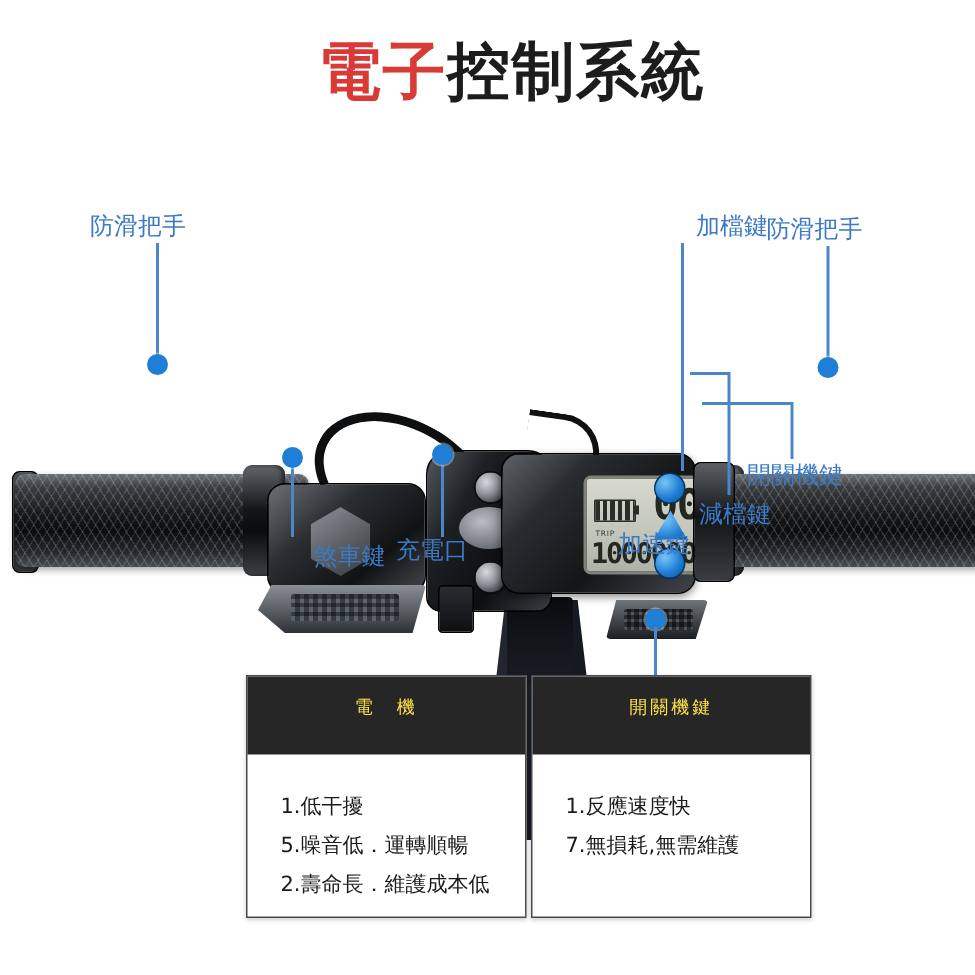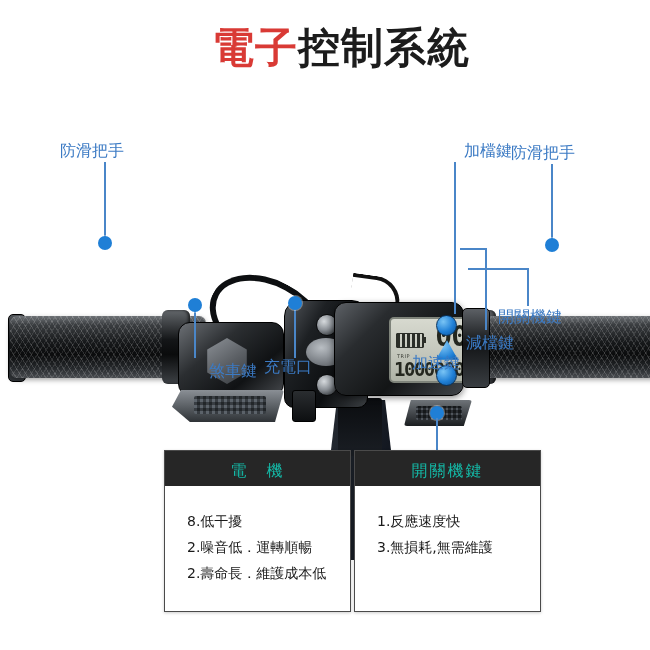--- a/index.html
+++ b/index.html
@@ -208,22 +208,22 @@
   
   .boxes{position:absolute;left:0;top:450px;width:650px;height:180px;}
   .ibox{
     position:absolute;top:0;width:185px;height:160px;
     background:#ffffff;border:1px solid #4a4a4a;
     box-shadow:0 1px 3px rgba(0,0,0,.2);
   }
   .ibox.left{left:148px;}
   .ibox.right{left:338px;}
   .ibox .hd{
-    height:35px;line-height:40px;background:#262626;color:#14b8a6;
-    text-align:center;font-size:16px;letter-spacing:2px;font-weight:500;
+    height:52px;line-height:40px;background:#262626;color:#fde047;
+    text-align:center;font-size:12px;letter-spacing:2px;font-weight:500;
   }
   .ibox .body{padding:22px 0 0 22px;}
   .ibox .body li{
     list-style:none;font-size:14px;color:#1a1a1a;line-height:26px;white-space:nowrap;
   }
   .ibox ul{margin:0;padding:0;}
 </style>
 </head>
 <body>
 
@@ -313,32 +313,32 @@
     <div class="lbl" style="left:396px;top:254px;">加速鍵</div>
 
   </div>
 
   <div class="boxes">
 
     <div class="ibox left">
       <div class="hd">電　機</div>
       <div class="body">
         <ul>
-          <li>8.低干擾</li>
-          <li>2.噪音低．運轉順暢</li>
+          <li>1.低干擾</li>
+          <li>5.噪音低．運轉順暢</li>
           <li>2.壽命長．維護成本低</li>
         </ul>
       </div>
     </div>
 
     <div class="ibox right">
       <div class="hd">開關機鍵</div>
       <div class="body">
         <ul>
           <li>1.反應速度快</li>
-          <li>3.無損耗,無需維護</li>
+          <li>7.無損耗,無需維護</li>
         </ul>
       </div>
     </div>
 
   </div>
 
 </div>
 
 </body></html>

